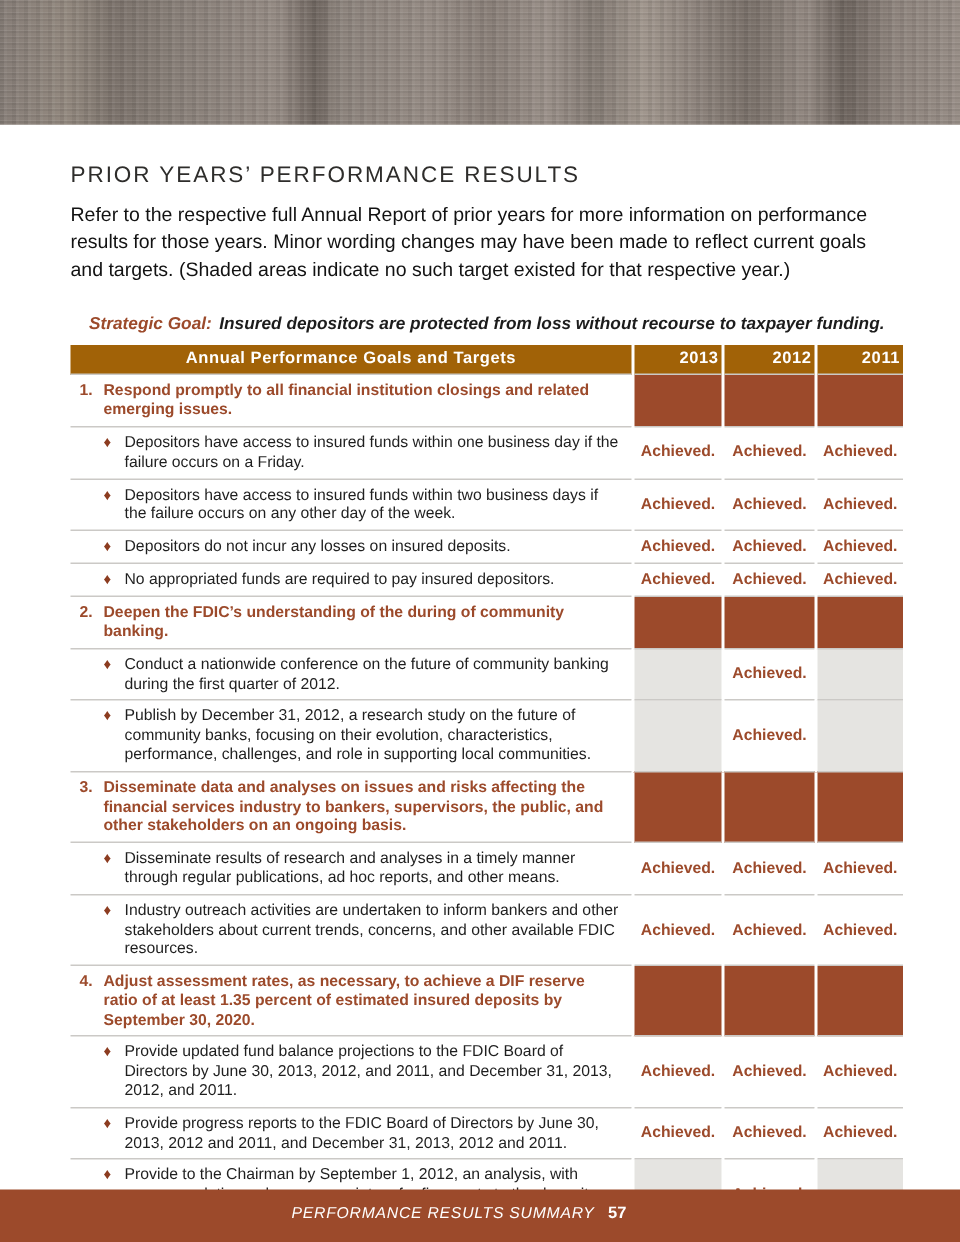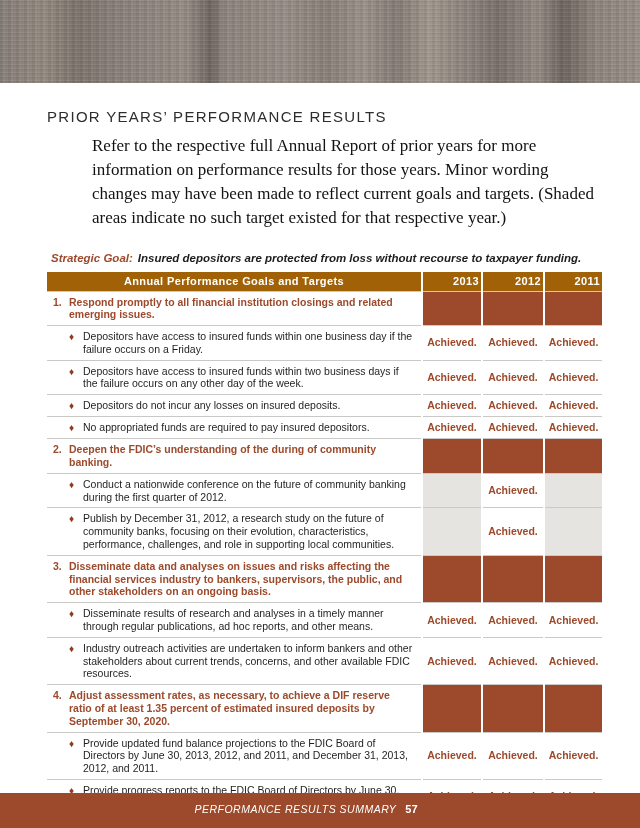--- a/index.html
+++ b/index.html
@@ -36,26 +36,25 @@
   
   .content { padding: 0 38px 0 47px; }
   h1.page-title {
     margin: 25px 0 9px 0;
     font-size: 15px;
     font-weight: normal;
     letter-spacing: 1.3px;
     color: #2e2d2b;
   }
   p.intro {
-    font-family: Liberation Serif, serif;
-    font-size: 17px;
+    font-family: Liberation Sans, sans-serif;
+    font-size: 13px;
     line-height: 1.42;
     color: #121212;
     margin-bottom: 13px;
-    margin-left: 45px;
   }
   
   table.results {
     width: 555px;
     border-collapse: collapse;
     table-layout: fixed;
   }
   .col-goal  { width: 375px; }
   .col-2013  { width: 60px; }
   .col-2012  { width: 62px; }
@@ -65,21 +64,21 @@
     background: #9c4a2b;
     color: #ffffff;
     font-weight: bold;
     font-size: 11px;
     letter-spacing: 0.6px;
     text-align: center;
     padding: 5px 4px 4px 4px;
   }
   tr.strategic-row td {
     background: #ffffff;
-    text-align: left;
+    text-align: center;
     font-style: italic;
     font-weight: bold;
     font-size: 11.5px;
     color: #1c1c1c;
     padding: 8px 4px;
   }
   tr.strategic-row .sg-label { color: #9c4a2b; margin-right: 5px; }
   tr.header-row td {
     background: #a16207;
     color: #ffffff;

